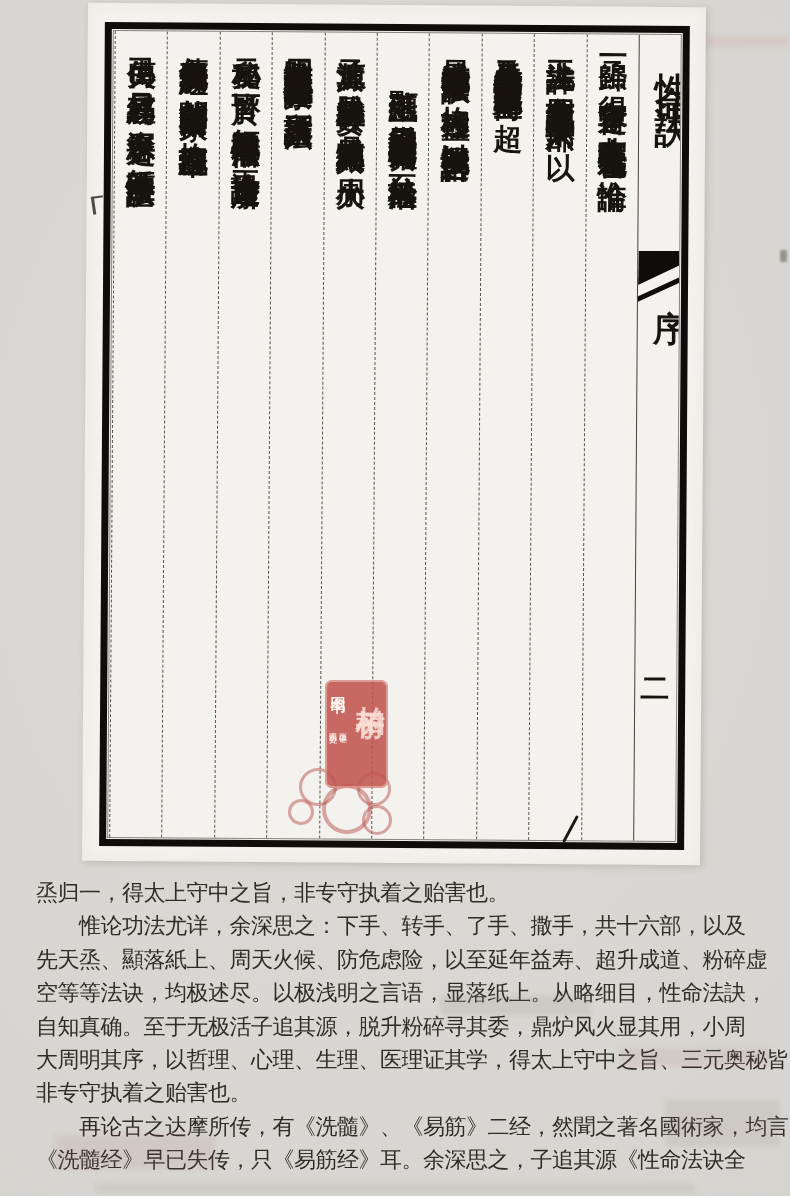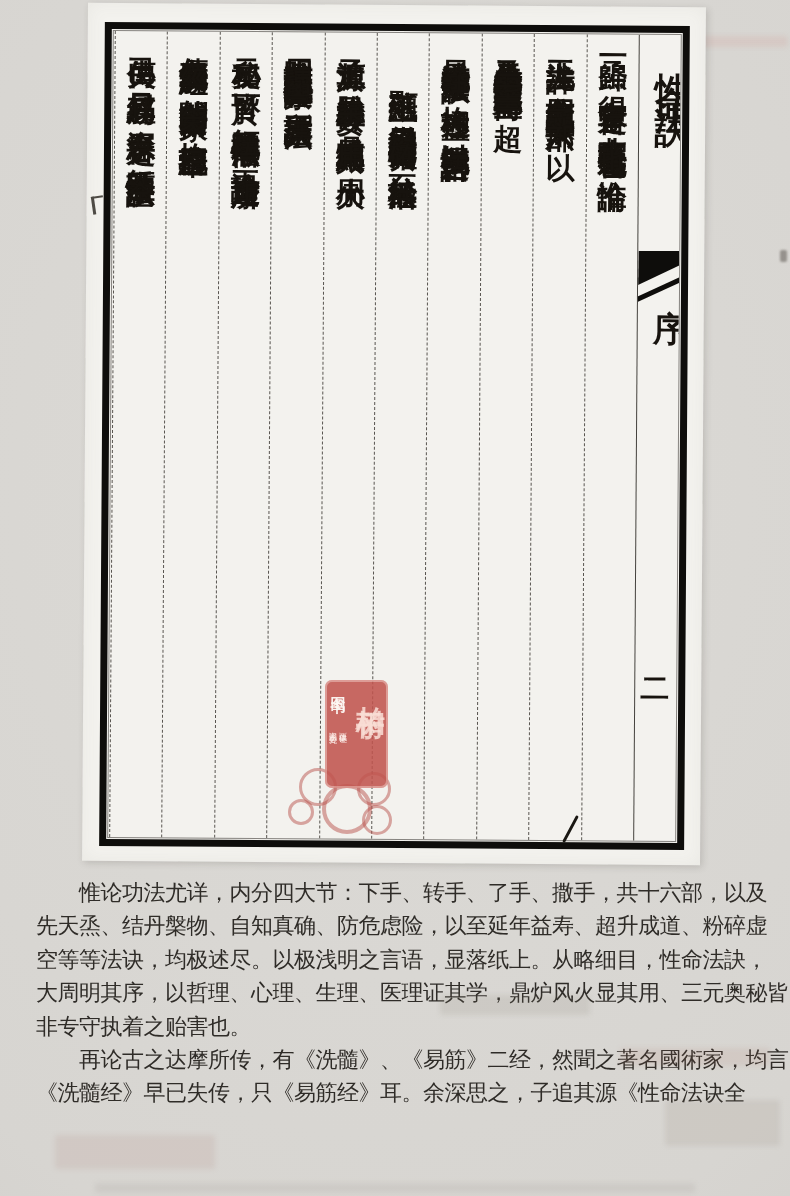--- a/index.html
+++ b/index.html
@@ -129,29 +129,31 @@
     <div class="stamp-large">柏树子</div>
     <div class="stamp-small">图书</div>
     <div class="stamp-notes">
       <div class="stamp-note">正版保证</div>
       <div class="stamp-note">盗图必究</div>
     </div>
   </div>
 
   <div class="trans">
 
+      <div class="tline">烝归一，得太上守中之旨，非专守执着之贻害也。</div>
 
-      <div class="tline">　　惟论功法尤详，内分四大节：下手、转手、了手、撒手，共十六部，以及</div>
+      <div class="tline">　　惟论功法尤详，余深思之：下手、转手、了手、撒手，共十六部，以及</div>
 
-      <div class="tline">先天烝、结丹槃物、自知真确、防危虑险，以至延年益寿、超升成道、粉碎虚</div>
+      <div class="tline">先天烝、顯落紙上、周天火候、防危虑险，以至延年益寿、超升成道、粉碎虚</div>
 
       <div class="tline">空等等法诀，均极述尽。以极浅明之言语，显落纸上。从略细目，性命法訣，</div>
 
+      <div class="tline">自知真确。至于无极活子追其源，脱升粉碎寻其委，鼎炉风火显其用，小周</div>
 
-      <div class="tline">大周明其序，以哲理、心理、生理、医理证其学，鼎炉风火显其用、三元奥秘皆</div>
+      <div class="tline">大周明其序，以哲理、心理、生理、医理证其学，得太上守中之旨、三元奥秘皆</div>
 
       <div class="tline">非专守执着之贻害也。</div>
 
       <div class="tline">　　再论古之达摩所传，有《洗髓》、《易筋》二经，然聞之著名國術家，均言</div>
 
       <div class="tline">《洗髓经》早已失传，只《易筋经》耳。余深思之，子追其源《性命法诀全</div>
     </div>
 
   <div class="ghost g3"></div>
   <div class="ghost g4"></div>

